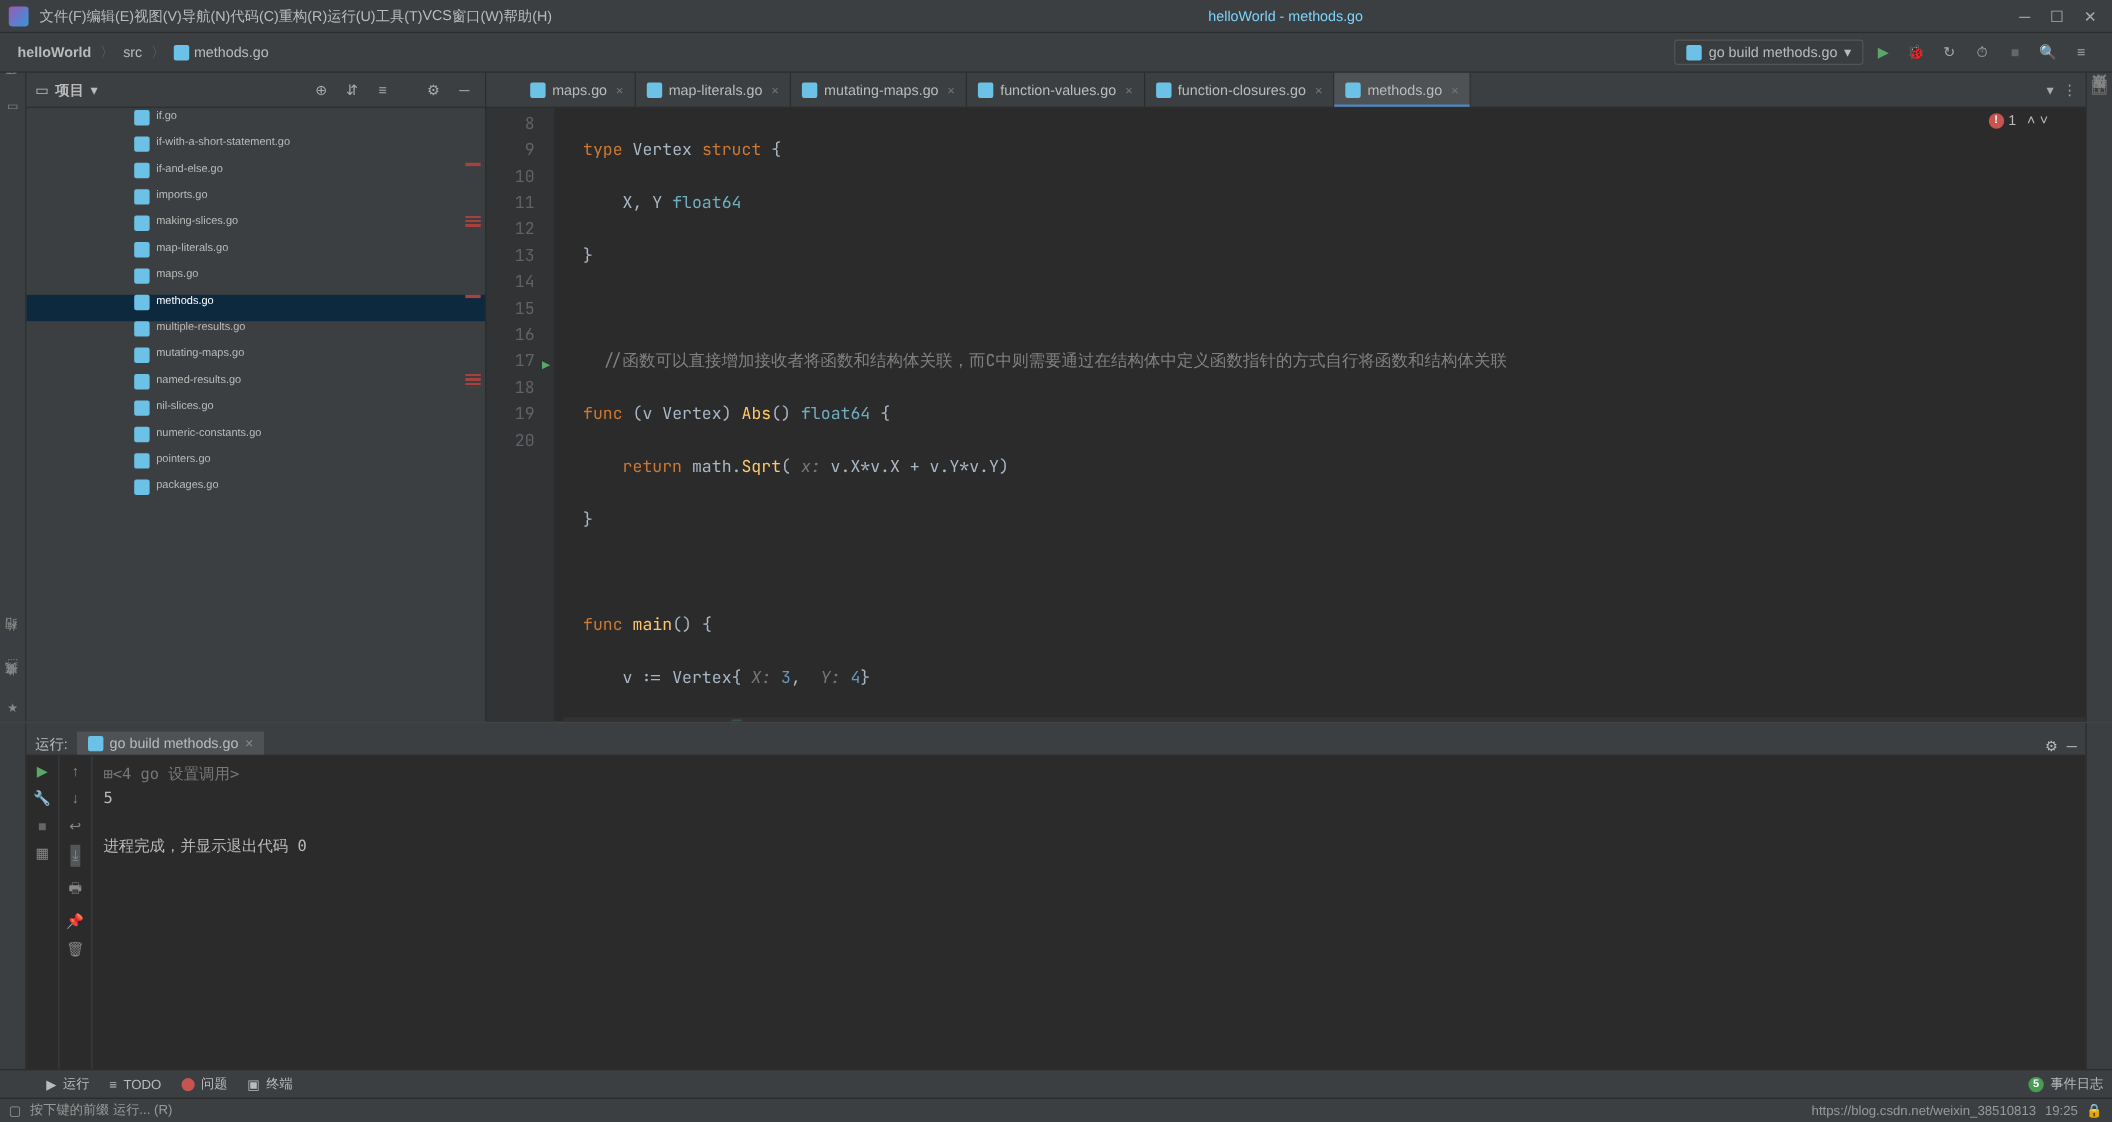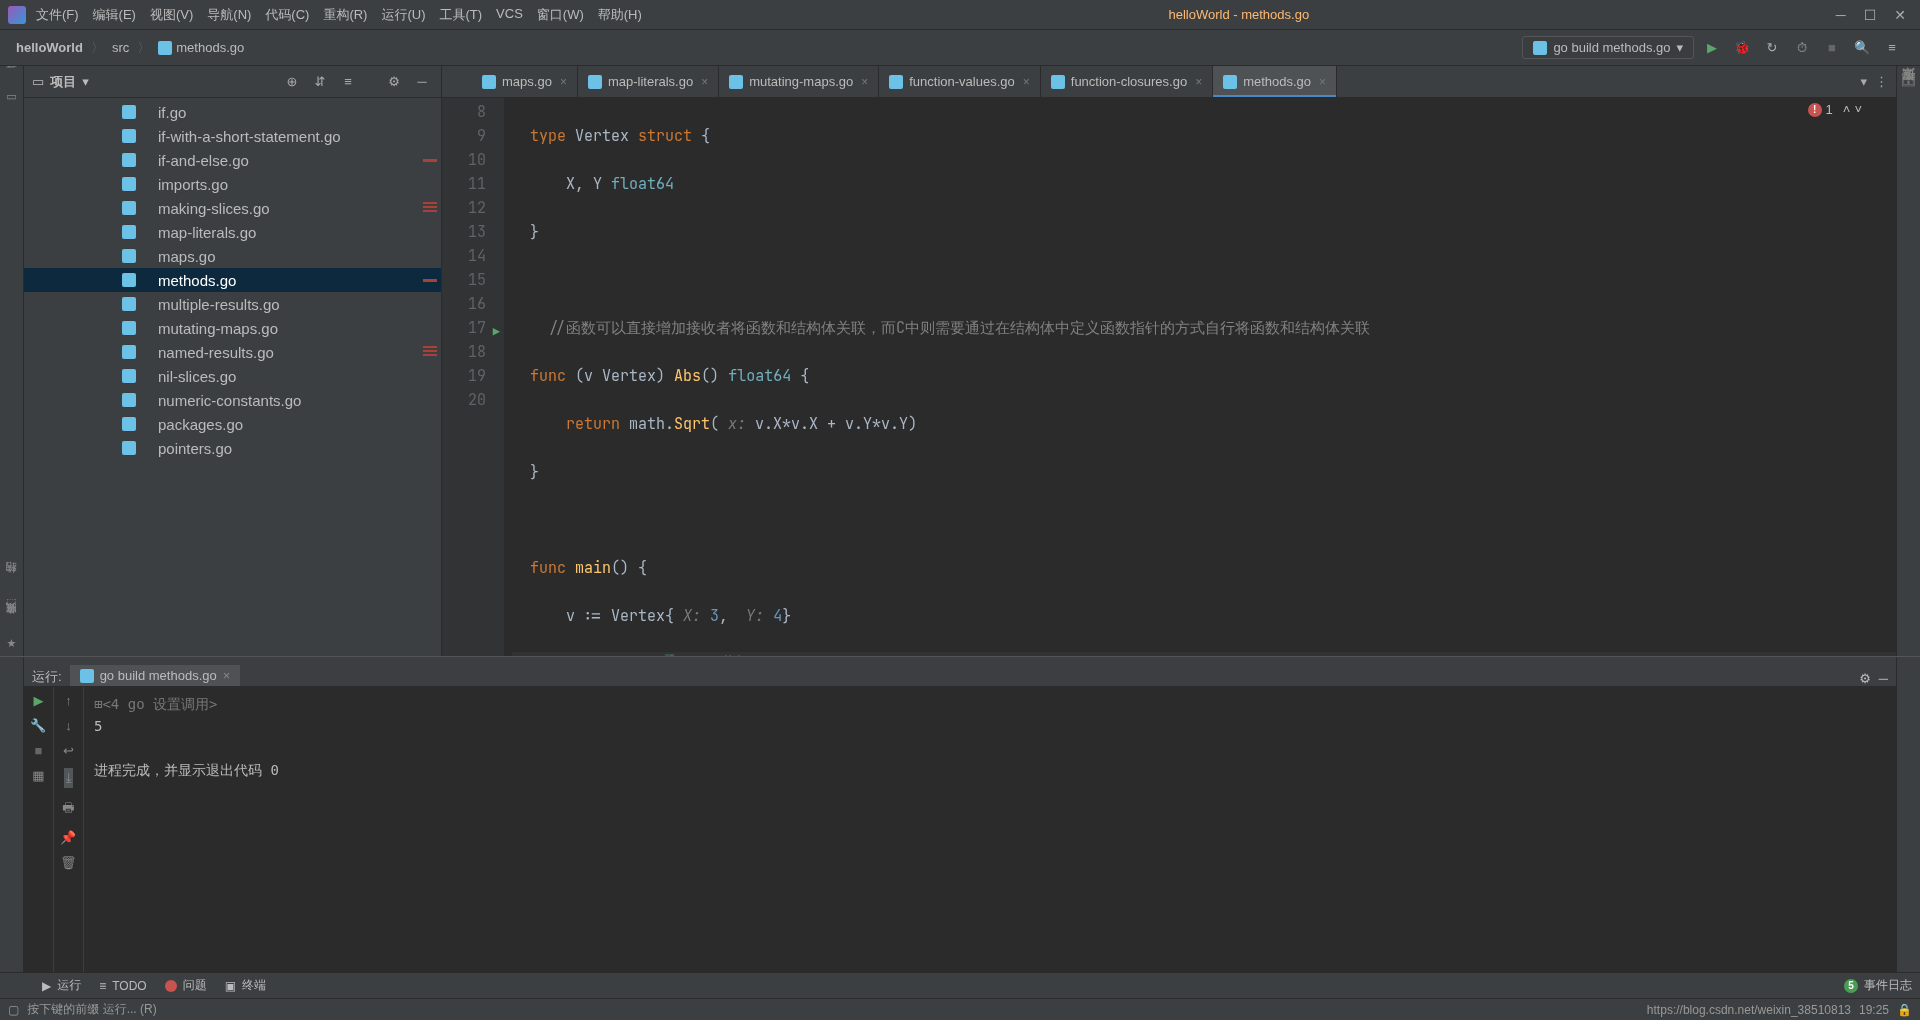--- a/index.html
+++ b/index.html
@@ -21,23 +21,23 @@
   align-items: center;
   padding: 0 8px;
   border-bottom: 1px solid #2b2b2b;
 }
 .app-icon {
   width: 18px; height: 18px;
   background: linear-gradient(135deg, #9b59b6, #3498db);
   border-radius: 3px;
   margin-right: 10px;
 }
-.menus { display: flex; gap: 14px; color: #bbb; font-size: 13px; }
+.menus { display: flex; color: #bbb; font-size: 13px; }
 .menus span { cursor: pointer; }
-.title-center { flex: 1; text-align: center; color: #fdba74; font-size: 13px; }
+.title-center { flex: 1; text-align: center; color: #7dd3fc; font-size: 13px; }
 .win-controls { display: flex; gap: 18px; color: #aaa; font-size: 14px; margin-right: 6px; }
 .win-controls span { cursor: pointer; }
 
 .navbar {
   background: #3c3f41;
   height: 36px;
   display: flex;
   align-items: center;
   padding: 0 16px;
   border-bottom: 1px solid #2b2b2b;
@@ -111,25 +111,25 @@
   border-bottom: 1px solid #2b2b2b;
   gap: 6px;
 }
 .sidebar-head .title { font-weight: bold; color: #bbb; }
 .sidebar-head .spacer { flex: 1; }
 .sidebar-head .hbtn { width: 22px; height: 22px; display: flex; align-items: center; justify-content: center; color: #aaa; cursor: pointer; }
 .tree { flex: 1; overflow: auto; padding-top: 2px; }
 .tree-item {
   height: 24px;
   display: flex;
-  align-items: center;
+  align-items: flex-start;
   padding-left: 98px;
-  gap: 22px;
+  gap: 6px;
   color: #bbb;
-  font-size: 15px;
+  font-size: 10px;
   position: relative;
 }
 .tree-item .go-icon { width: 14px; height: 14px; }
 .tree-item.selected { background: #0d293e; color: #fff; }
 .tree-item .mark {
   position: absolute;
   right: 4px;
   width: 14px;
   height: 3px;
   background: #a9413a;
@@ -457,25 +457,25 @@
         <div class="tree-item">
           <span class="go-icon"></span>
           <span>nil-slices.go</span>
         </div>
         <div class="tree-item">
           <span class="go-icon"></span>
           <span>numeric-constants.go</span>
         </div>
         <div class="tree-item">
           <span class="go-icon"></span>
+          <span>pointers.go</span>
+        </div>
+        <div class="tree-item">
+          <span class="go-icon"></span>
           <span>packages.go</span>
-        </div>
-        <div class="tree-item">
-          <span class="go-icon"></span>
-          <span>pointers.go</span>
         </div>
       </div>
   </div>
 
   <div class="editor-area">
     <div class="tabbar" id="tabbar">
 
       <div class="tab">
           <span class="go-icon"></span>
           <span>maps.go</span>

